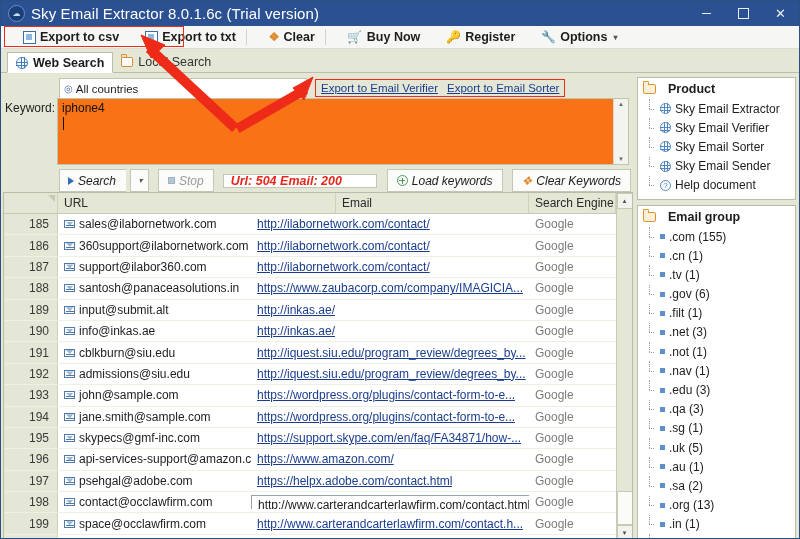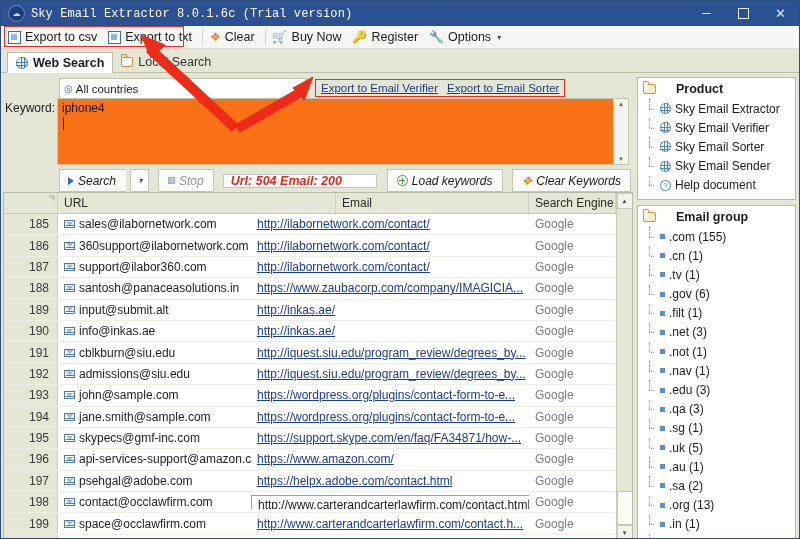--- a/index.html
+++ b/index.html
@@ -40,24 +40,23 @@
     border: 1px solid #6d8fc4;
     display: inline-flex;
     align-items: center;
     justify-content: center;
     font-size: 8px;
     color: #cddcf2;
     margin-right: 6px;
     flex: 0 0 auto;
   }
   .title-text {
-    font-size: 12px;
+    font-size: 15px;
     letter-spacing: .1px;
     white-space: nowrap;
-    font-family: Liberation Mono, monospace;
   }
   .win-btns {
     margin-left: auto;
     display: flex;
     height: 25px;
   }
   .win-btn {
     width: 37px;
     height: 25px;
     display: flex;
@@ -77,24 +76,25 @@
     display: flex;
     align-items: center;
     padding-left: 3px;
     position: relative;
     border-bottom: 1px solid #dcdcd4;
   }
   .tb-item {
     display: flex;
     align-items: center;
     gap: 4px;
-    padding: 2px 7px 2px 4px;
+    padding: 2px 7px 2px 19px;
     font-size: 12.5px;
     color: #1d1d1d;
     white-space: nowrap;
+    font-weight: bold;
   }
   .tb-sep {
     width: 1px;
     height: 16px;
     background: #d4d4cc;
     margin: 0 3px;
   }
   .red-box-tb {
     position: absolute;
     left: 3px;
@@ -568,21 +568,21 @@
     background: #ffffff;
     border: 1px solid #b7bda6;
     box-sizing: border-box;
     padding: 3px 2px 4px 4px;
   }
   .panel.products { height: 124px; }
   .panel.groups { flex: 1; margin-top: 5px; }
   .panel-title {
     display: flex;
     align-items: center;
-    gap: 20px;
+    gap: 12px;
     font-weight: bold;
     font-size: 12.5px;
     color: #1d1d1d;
     padding: 1px 0 3px 1px;
   }
   .tree-item {
     display: flex;
     align-items: center;
     height: 19.2px;
     font-size: 12px;

